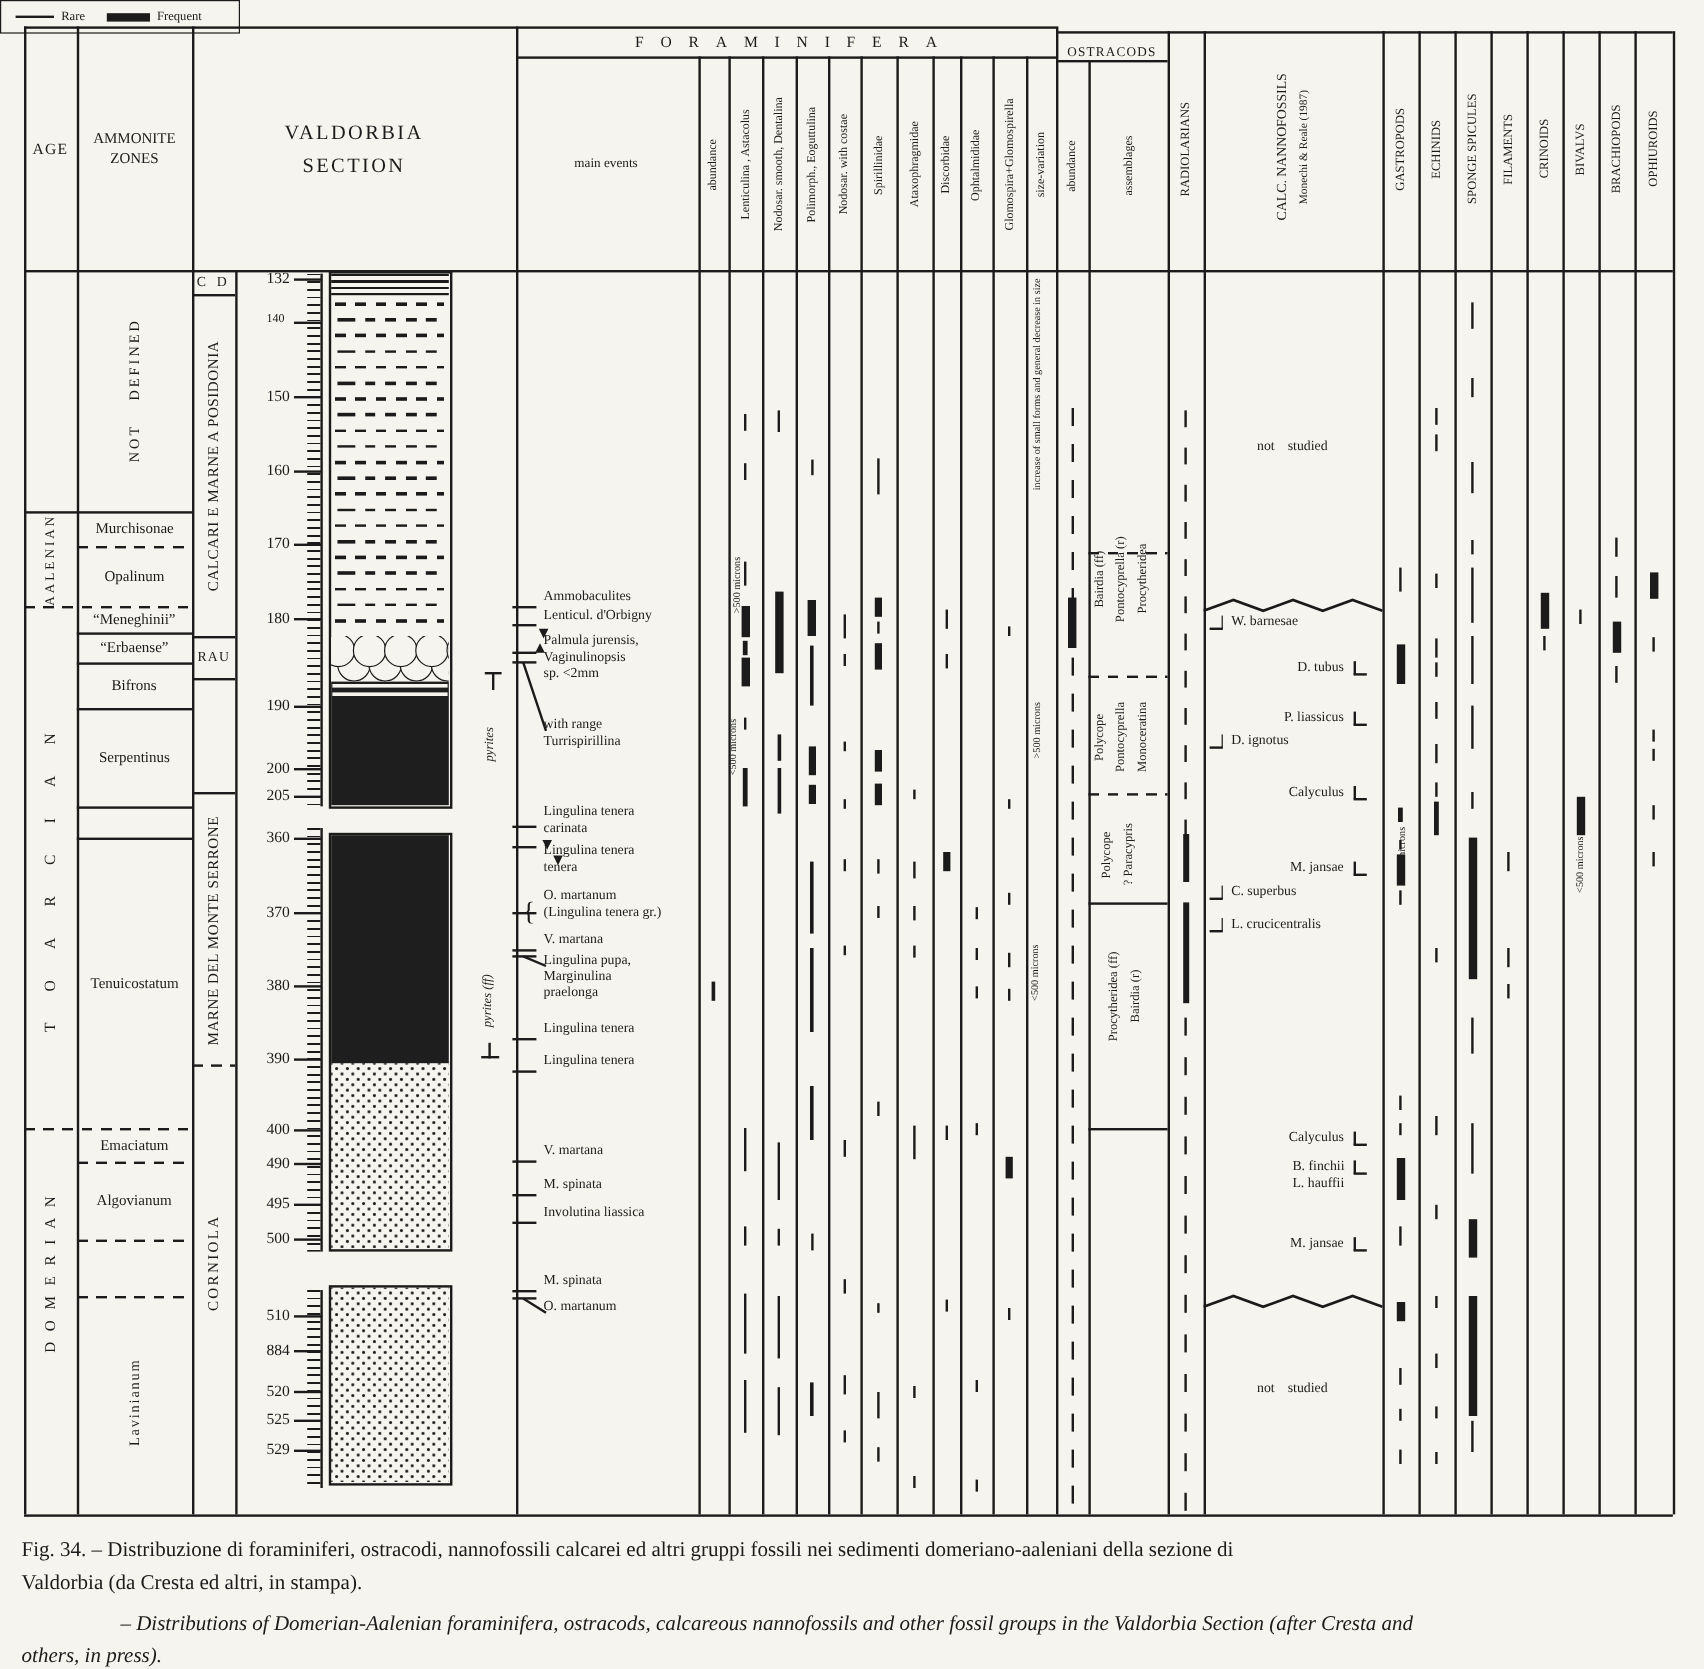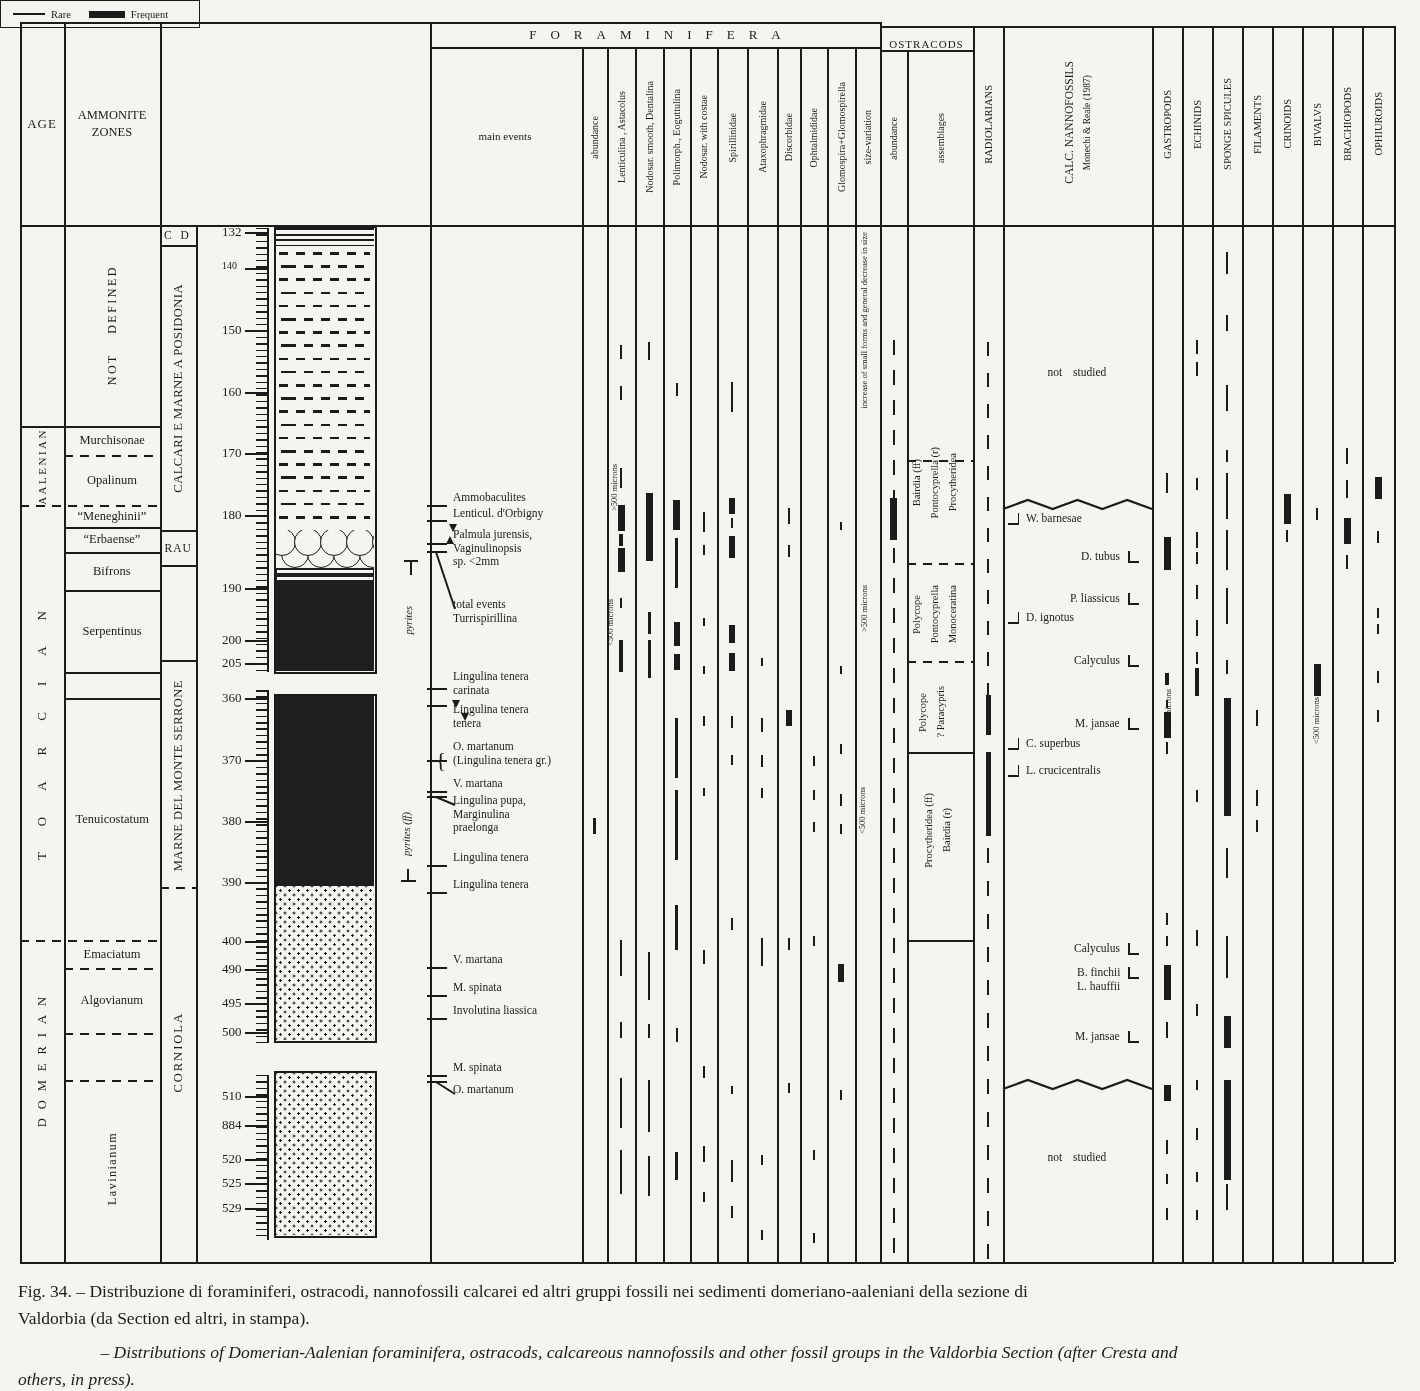--- a/index.html
+++ b/index.html
@@ -23,20 +23,22 @@
   #caption .en{font-style:italic;margin-top:7px;}
   #caption .indent{display:inline-block;width:78px;}
 </style>
 </head>
 <body>
 
 <div id="chart">
   <div class="hdrbox" id="hdr-age">AGE</div>
   <div class="hdrbox" id="hdr-zones">AMMONITE
 ZONES</div>
+  <div class="hdrbox" id="hdr-valdorbia">VALDORBIA
+SECTION</div>
   <div class="hdrbox" id="hdr-events">main events</div>
   <div class="hdrbox" id="hdr-foram">FORAMINIFERA</div>
   <div class="hdrbox" id="hdr-ostr">OSTRACODS</div>
   <div id="legend">
     <span class="sampleline"></span>
     <span>Rare</span>
     <span class="samplebar"></span>
     <span>Frequent</span>
   </div>
 <div class="abs" style="left: 20px; top: 22px; width: 1.6px; height: 1240px; background: rgb(27, 27, 27);"></div>
@@ -432,21 +434,21 @@
     <div class="abs" style="font-size: 11.5px; left: 453px; top: 491px;">Ammobaculites</div>
     <div class="abs" style="left: 427px; top: 520px; width: 20px; height: 1.8px; background: rgb(27, 27, 27);"></div>
     <div class="abs" style="font-size: 11.5px; left: 453px; top: 507px;">Lenticul. d'Orbigny</div>
     <div class="abs" style="left: 449px; top: 524px; width: 0px; height: 0px; border-left: 4px solid transparent; border-right: 4px solid transparent; border-top: 8px solid rgb(27, 27, 27);"></div>
     <div class="abs" style="left: 427px; top: 543px; width: 20px; height: 1.8px; background: rgb(27, 27, 27);"></div>
     <div class="abs" style="font-size: 11.5px; left: 453px; top: 528px;">Palmula jurensis,</div>
     <div class="abs" style="font-size: 11.5px; left: 453px; top: 541.5px;">Vaginulinopsis</div>
     <div class="abs" style="font-size: 11.5px; left: 453px; top: 555px;">sp. &lt;2mm</div>
     <div class="abs" style="left: 446px; top: 536px; width: 0px; height: 0px; border-left: 4px solid transparent; border-right: 4px solid transparent; border-bottom: 8px solid rgb(27, 27, 27);"></div>
     <div class="abs" style="left: 427px; top: 551px; width: 20px; height: 1.8px; background: rgb(27, 27, 27);"></div>
-    <div class="abs" style="font-size: 11.5px; left: 453px; top: 598px;">total events</div>
+    <div class="abs" style="font-size: 11.5px; left: 453px; top: 598px;">with range</div>
     <div class="abs" style="font-size: 11.5px; left: 453px; top: 611.5px;">Turrispirillina</div>
     <div class="abs" style="left: 427px; top: 688px; width: 20px; height: 1.8px; background: rgb(27, 27, 27);"></div>
     <div class="abs" style="font-size: 11.5px; left: 453px; top: 670px;">Lingulina tenera</div>
     <div class="abs" style="font-size: 11.5px; left: 453px; top: 683.5px;">carinata</div>
     <div class="abs" style="left: 427px; top: 705px; width: 20px; height: 1.8px; background: rgb(27, 27, 27);"></div>
     <div class="abs" style="font-size: 11.5px; left: 453px; top: 703px;">Lingulina tenera</div>
     <div class="abs" style="font-size: 11.5px; left: 453px; top: 716.5px;">tenera</div>
     <div class="abs" style="left: 452px; top: 700px; width: 0px; height: 0px; border-left: 4px solid transparent; border-right: 4px solid transparent; border-top: 8px solid rgb(27, 27, 27);"></div>
     <div class="abs" style="left: 461px; top: 713px; width: 0px; height: 0px; border-left: 4px solid transparent; border-right: 4px solid transparent; border-top: 8px solid rgb(27, 27, 27);"></div>
     <div class="abs" style="left: 427px; top: 760px; width: 20px; height: 1.8px; background: rgb(27, 27, 27);"></div>
@@ -542,20 +544,20 @@
     <div class="abs" style="font-size: 11.5px; left: 1077px; top: 980px;">L. hauffii</div>
     <div class="abs" style="font-size: 11.5px; left: 1075px; top: 1030px;">M. jansae</div>
     <div class="abs" style="left: 1128px; top: 1031px; width: 1.8px; height: 11px; background: rgb(27, 27, 27);"></div>
     <div class="abs" style="left: 1128px; top: 1041px; width: 11px; height: 1.8px; background: rgb(27, 27, 27);"></div>
     <div class="abs" style="font-size: 11.5px; word-spacing: 8px; left: 1047.5px; top: 1151px;">not studied</div>
   </div>
 
 <div id="caption">
   <div>
     <span>Fig. 34.  –  Distribuzione di foraminiferi, ostracodi, nannofossili calcarei ed altri gruppi fossili nei sedimenti domeriano-aaleniani della sezione di</span><br>
-    <span>Valdorbia (da Section ed altri, in stampa).</span>
+    <span>Valdorbia (da Cresta ed altri, in stampa).</span>
   </div>
   <div class="en">
     <span class="indent"></span>
     <span>–  Distributions of Domerian-Aalenian foraminifera, ostracods, calcareous nannofossils and other fossil groups in the Valdorbia Section (after Cresta and</span><br>
     <span>others, in press).</span>
   </div>
 </div>
 
 </body></html>

